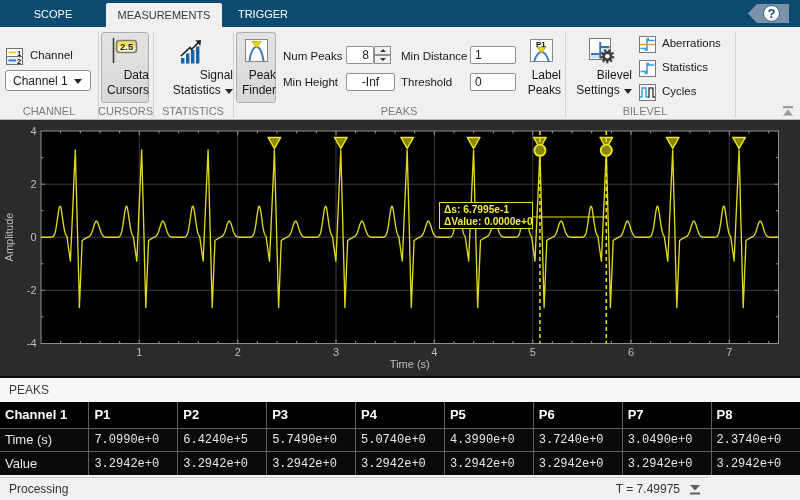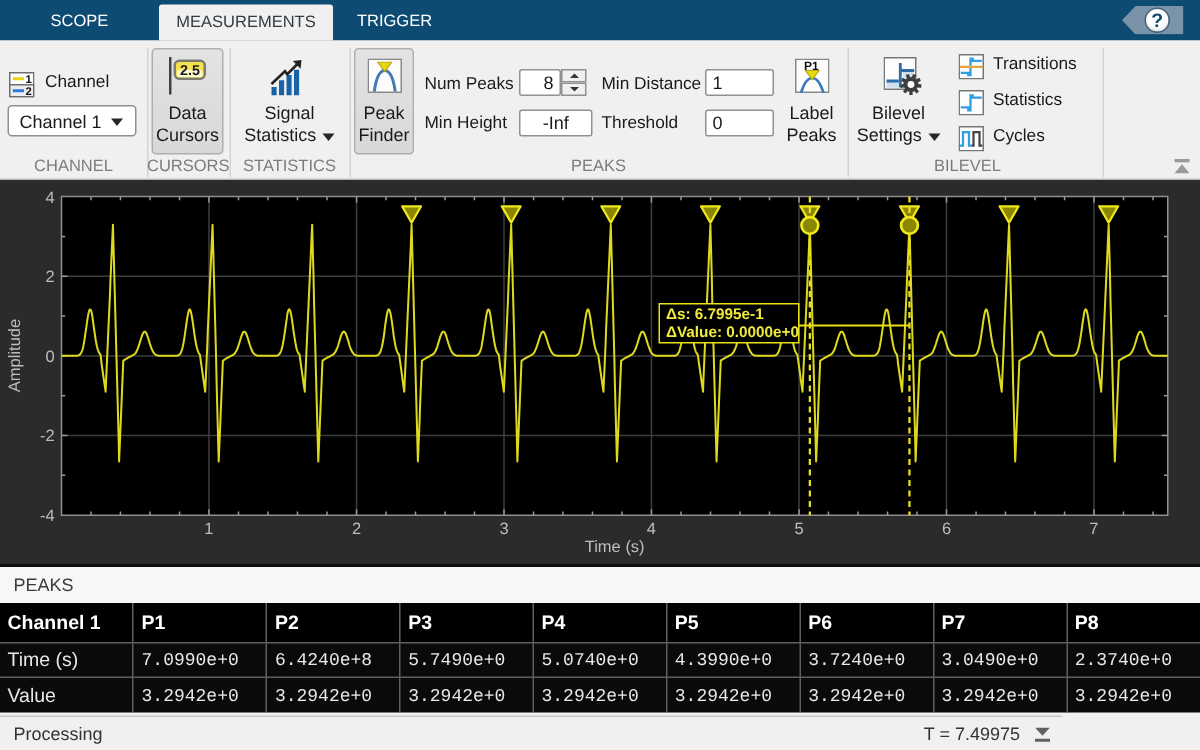--- a/index.html
+++ b/index.html
@@ -11,21 +11,21 @@
   .tab { position:absolute; top:0; height:27px; line-height:28px; color:#fff; font-size:11px; letter-spacing:0; text-align:center; }
   #tab-sel { position:absolute; left:106px; top:3px; width:116px; height:24px; background:#f0f0f0; border-radius:2px 2px 0 0; color:#333a40; line-height:25px; font-size:11px; text-align:center; letter-spacing:0; }
   #help { position:absolute; right:11px; top:4px; width:41px; height:19px; background:#7b93a9; clip-path:polygon(0 50%, 22% 0, 100% 0, 100% 100%, 22% 100%); }
   #help .q { position:absolute; right:9px; top:1px; width:17px; height:17px; border-radius:50%; background:radial-gradient(circle at 50% 35%, #ffffff 55%, #b9c7d4 100%); border:1px solid #43607a; color:#0d4b73; font-weight:bold; font-size:13px; text-align:center; line-height:16px; }
   
   #toolbar { left:0; top:27px; width:800px; height:93px; background:#f0f0f0; border-bottom:1px solid #b9b9b9; }
   .sep { position:absolute; top:5px; width:1px; height:86px; background:#d4d4d4; }
   .seclbl { position:absolute; top:78px; height:13px; font-size:11px; color:#7c7c7c; text-align:center; }
   .lbl { position:absolute; font-size:11.5px; color:#1a1a1a; white-space:nowrap; }
   .btn { position:absolute; border:1px solid #aeaeae; border-radius:3px; background:linear-gradient(#e3e3e3,#d8d8d8); text-align:center; }
-  .btxt { position:absolute; width:100%; font-size:12px; color:#1a1a1a; text-align:center; line-height:15px; }
+  .btxt { position:absolute; width:100%; font-size:12px; color:#1a1a1a; text-align:right; line-height:15px; }
   .field { position:absolute; background:#fff; border:1px solid #919191; border-radius:2px; font-size:12px; color:#1a1a1a; line-height:16px; padding:0 4px; }
   .caret { display:inline-block; width:0; height:0; border-left:4px solid transparent; border-right:4px solid transparent; border-top:5px solid #262626; }
   
   #chandd { position:absolute; left:5px; top:43px; width:86px; height:21px; background:#fff; border:1px solid #8f8f8f; border-radius:3px; font-size:12px; color:#1a1a1a; line-height:20px; padding-left:7px; }
   
   .spin { position:absolute; width:17px; height:9px; background:#f0f0f0; border:1px solid #8f8f8f; }
   .spin .ar { position:absolute; left:4.5px; width:0; height:0; border-left:3px solid transparent; border-right:3px solid transparent; }
   
   #plotpanel { left:0; top:120px; width:800px; height:258px; background:#2b2b2b; border-bottom:2px solid #0d0d0d; }
   
@@ -153,21 +153,21 @@
     <circle cx="18.3" cy="18.3" r="2.3" fill="#fff"></circle>
   </svg>
   <div class="btxt" style="left:566px; top:41px; width:66px;">Bilevel</div>
   <div class="btxt" style="left:566px; top:56px; width:66px;">Settings <span class="caret" style="margin-left:1px;"></span></div>
 
   <svg class="abs" style="left:639px; top:9px;" width="17" height="17" viewBox="0 0 17 17">
     <rect x="0.5" y="0.5" width="16" height="16" fill="#fdfdfd" stroke="#777"></rect>
     <path d="M 1.5,12.5 L 6.5,12.5 L 6.5,14 L 8,14 L 8,3 L 9.5,3 L 9.5,4.5 L 15.5,4.5" fill="none" stroke="#2e9fe0" stroke-width="1.5"></path>
     <line x1="1" y1="8.5" x2="16" y2="8.5" stroke="#e8a33d" stroke-width="1.5"></line>
   </svg>
-  <div class="lbl" style="left:662px; top:10px;">Transitions</div>
+  <div class="lbl" style="left:662px; top:10px;">Aberrations</div>
   <svg class="abs" style="left:639px; top:33px;" width="17" height="17" viewBox="0 0 17 17">
     <rect x="0.5" y="0.5" width="16" height="16" fill="#fdfdfd" stroke="#777"></rect>
     <path d="M 1.5,11.5 L 6.5,11.5 L 6.5,13.5 L 8,13.5 L 8,3.5 L 9.5,3.5 L 9.5,5 L 15.5,5" fill="none" stroke="#2e9fe0" stroke-width="1.5"></path>
   </svg>
   <div class="lbl" style="left:662px; top:34px;">Statistics</div>
   <svg class="abs" style="left:639px; top:57px;" width="17" height="17" viewBox="0 0 17 17">
     <rect x="0.5" y="0.5" width="16" height="16" fill="#fdfdfd" stroke="#777"></rect>
     <path d="M 1,13 L 3,13 L 3,4 L 7,4 L 7,13 L 9,13" fill="none" stroke="#2e9fe0" stroke-width="1.5"></path>
     <path d="M 9,13 L 10,13 L 10,4 L 14,4 L 14,13 L 16,13" fill="none" stroke="#444" stroke-width="1.5"></path>
   </svg>
@@ -347,21 +347,21 @@
           <td>P3</td>
           <td>P4</td>
           <td>P5</td>
           <td>P6</td>
           <td>P7</td>
           <td>P8</td>
         </tr>
   <tr>
           <td>Time (s)</td>
           <td class="mono">7.0990e+0</td>
-          <td class="mono">6.4240e+8</td>
+          <td class="mono">6.4240e+5</td>
           <td class="mono">5.7490e+0</td>
           <td class="mono">5.0740e+0</td>
           <td class="mono">4.3990e+0</td>
           <td class="mono">3.7240e+0</td>
           <td class="mono">3.0490e+0</td>
           <td class="mono">2.3740e+0</td>
         </tr>
   <tr>
           <td>Value</td>
           <td class="mono">3.2942e+0</td>

